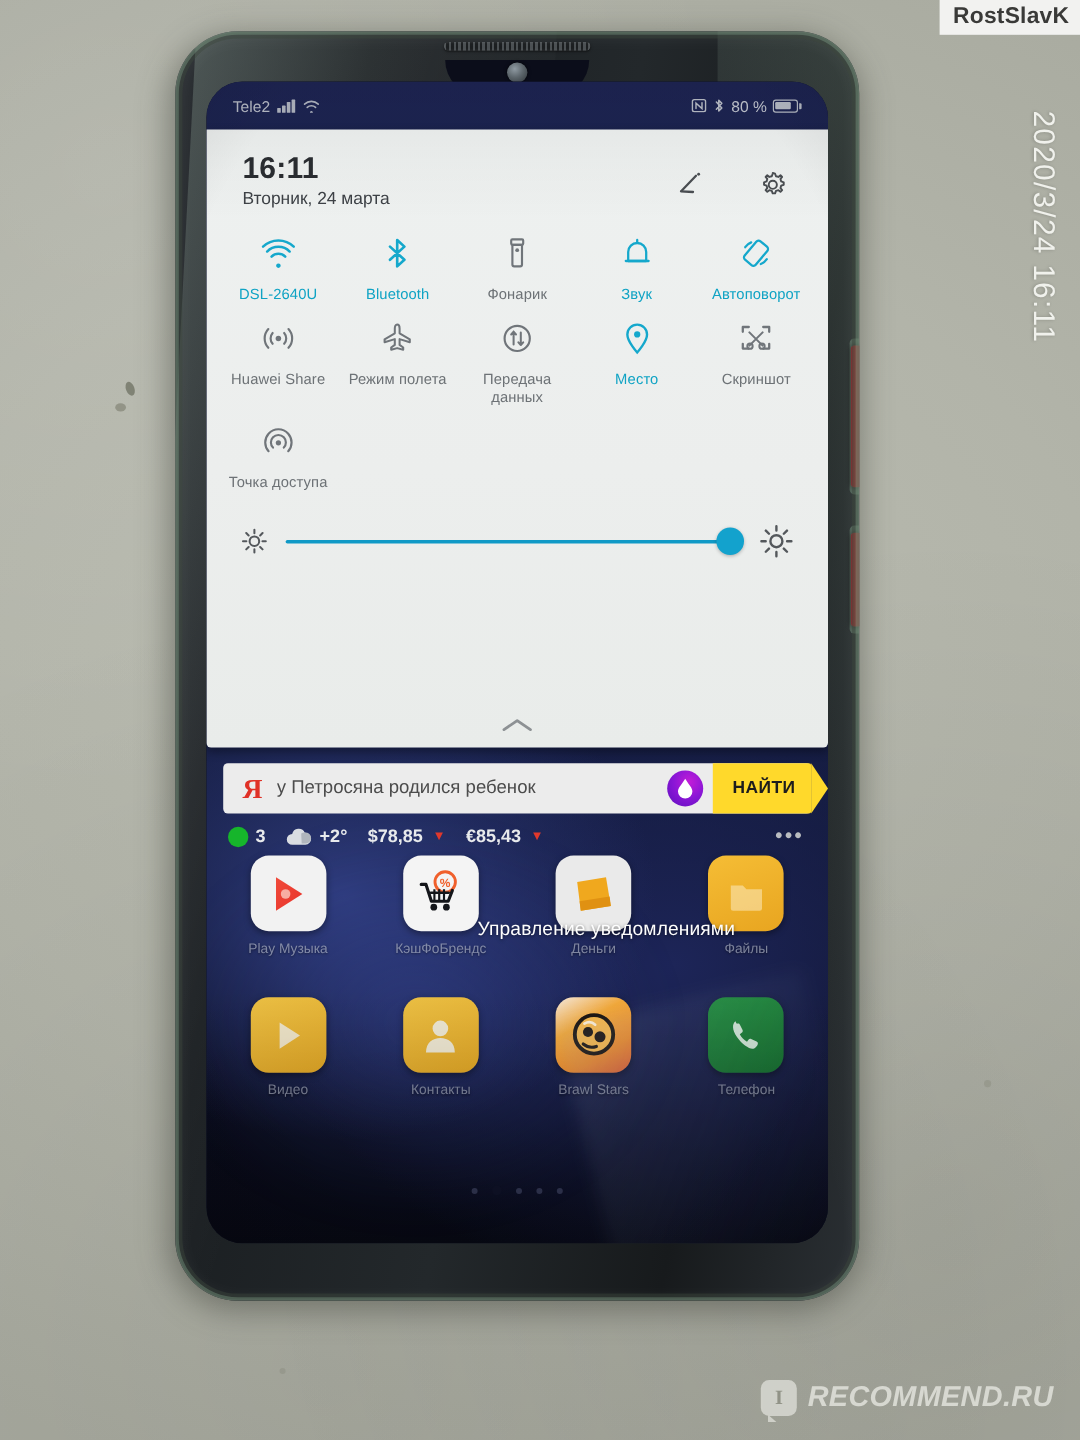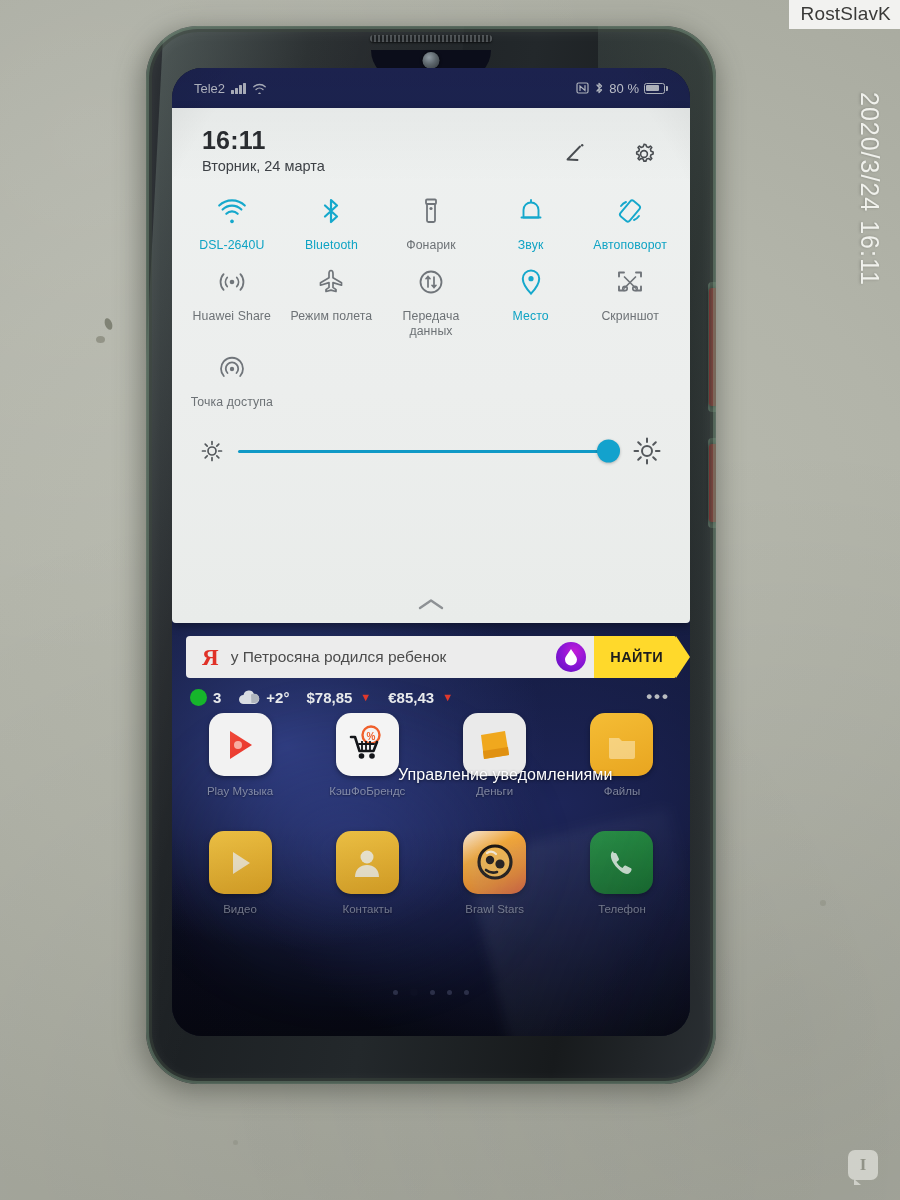--- a/index.html
+++ b/index.html
@@ -284,21 +284,21 @@
   #screen-reflection {
     position:absolute; left:330px; top:760px; width:210px; height:340px; z-index:5;
     background: linear-gradient(125deg, rgba(170,185,215,.13), rgba(150,165,200,.03) 55%, transparent 80%);
     transform: rotate(-14deg); filter: blur(6px); pointer-events:none;
   }
 
   
   #wm-user {
     position:absolute; right:0; top:0;
     background:#f2f2f0; color:#3a3a38;
-    font-size:19px; font-weight:normal;
+    font-size:19px; font-weight:bold;
     padding:3px 9px 4px 11px; letter-spacing:.2px;
   }
   #wm-timestamp {
     position:absolute; right:16px; top:92px;
     color:#f0f1ec; font-size:25px; letter-spacing:1px;
     writing-mode: vertical-rl;
     text-shadow: 0 1px 3px rgba(0,0,0,.22);
   }
   #wm-site {
     position:absolute; right:22px; bottom:20px;
@@ -655,14 +655,15 @@
       <div id="screen-vignette"></div>
     </div>
 
     <div id="case-rim"></div>
   </div>
 
   <div id="wm-user">RostSlavK</div>
   <div id="wm-timestamp">2020/3/24  16:11</div>
   <div id="wm-site">
     <div id="wm-site-logo">I</div>
+    <div id="wm-site-text">RECOMMEND.RU</div>
   </div>
 </div>
 
 </body></html>

